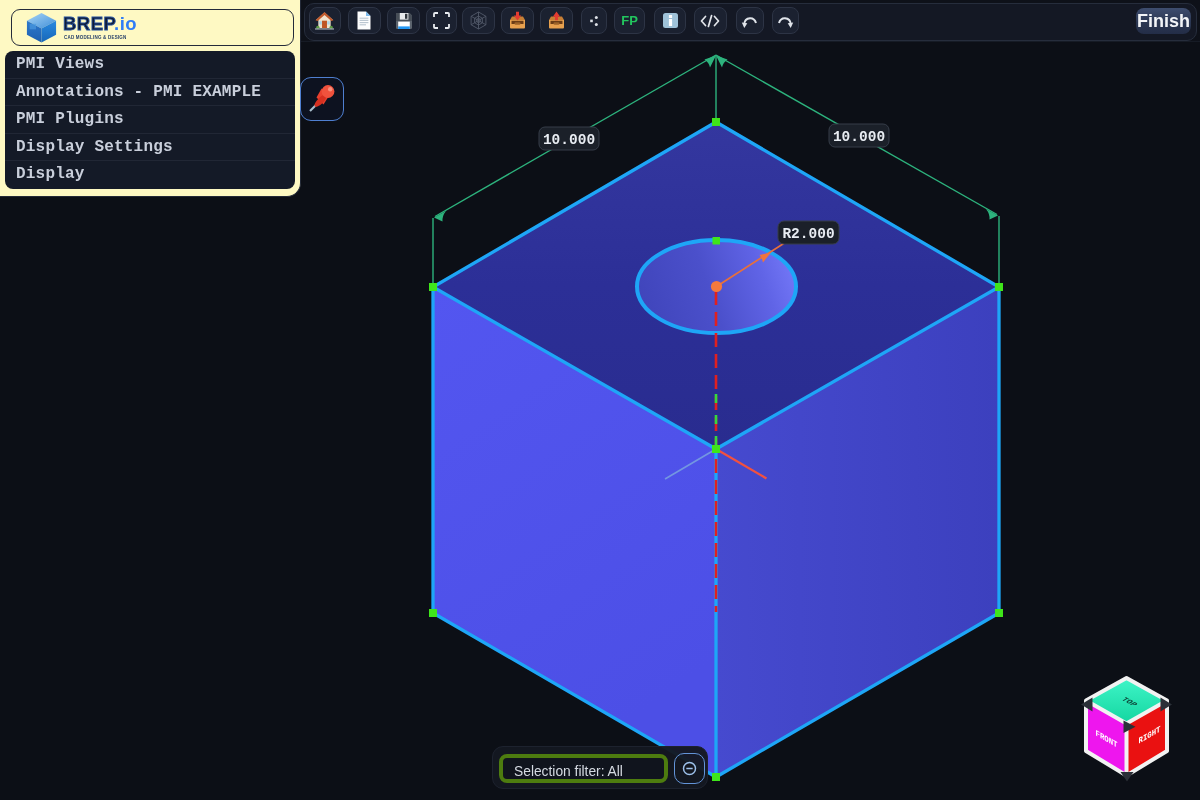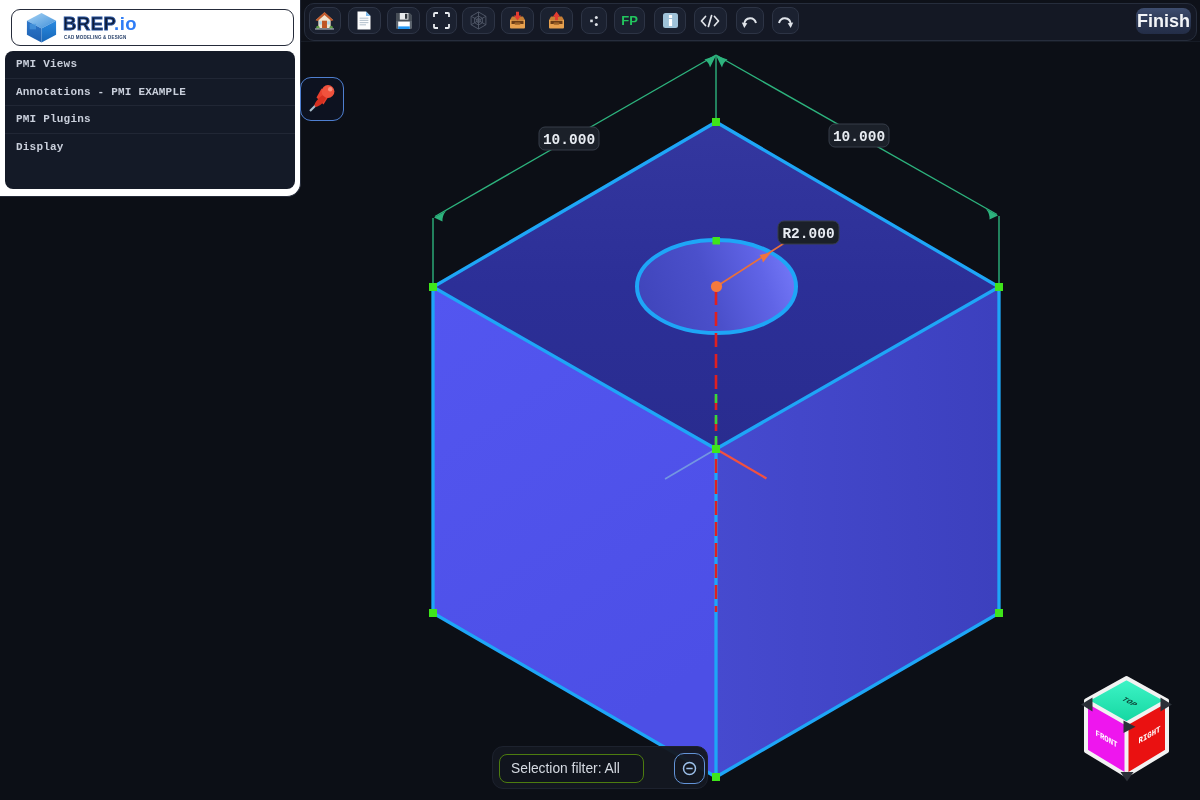--- a/index.html
+++ b/index.html
@@ -11,43 +11,43 @@
   #topstrip { position:absolute; left:300px; top:0; width:900px; height:42px; background:#0e1119; border-bottom:1px solid #161b25; }
   #toolpanel { position:absolute; left:304px; top:3px; width:893px; height:38px; background:#141824; border:1px solid #262d3c; border-radius:10px; }
   .tbtn { position:absolute; top:7px; height:27px; background:#1b2130; border:1px solid #2d3445; border-radius:8px; display:flex; align-items:center; justify-content:center; color:#e4e7ec; }
   .tbtn.dim svg { opacity:.55; }
   .tbtn span { font-size:13px; font-weight:bold; color:#22c55e; }
   #finish { position:absolute; left:1136px; top:8px; width:55px; height:26px; border-radius:8px;
             background:linear-gradient(180deg,#3e4d6f 0%,#2b3752 55%,#232d47 100%);
             color:#f2f4f7; font-size:18px; font-weight:bold; display:flex; align-items:center; justify-content:center; }
 
   
-  #sidebar { position:absolute; left:0; top:0; width:301px; height:197px; background:#ffffff;
+  #sidebar { position:absolute; left:0; top:0; width:301px; height:197px; background:#fef9c3;
              border-right:1px solid #242a38; border-bottom:1px solid #242a38; border-radius:0 0 14px 0; }
   #logobox { position:absolute; left:11px; top:9px; width:283px; height:37px; border:1px solid #252b3a; border-radius:9px; }
   #menu { position:absolute; left:5px; top:51px; width:290px; height:138px; background:#141a27; border-radius:8px; overflow:hidden; }
   .mitem { height:27.6px; line-height:27.6px; padding-left:11px; font-family:"Liberation Mono",monospace;
-           font-size:11px; font-weight:bold; color:#c9cfdb; border-bottom:1px solid #212735; letter-spacing:0.2px; }
+           font-size:16px; font-weight:bold; color:#c9cfdb; border-bottom:1px solid #212735; letter-spacing:0.2px; }
   .mitem:last-child { border-bottom:none; }
   #pintab { position:absolute; left:300px; top:77px; width:44px; height:44px; background:#0d1220;
             border:1.5px solid #4f7fd0; border-radius:11px; display:flex; align-items:center; justify-content:center; }
 
   
   #logocube { position:absolute; left:24px; top:12px; }
   #brand { position:absolute; left:63px; top:13px; font-size:18.5px; font-weight:bold; letter-spacing:0.5px;
            font-family:"Liberation Sans",sans-serif; }
   #brand .b1 { color:#101c34; -webkit-text-stroke:0.9px #24509e; }
   #brand .b2 { color:#2f7df6; -webkit-text-stroke:0; }
   #tagline { position:absolute; left:64px; top:35px; font-size:4.5px; font-weight:bold; letter-spacing:0.2px; color:#27406a; }
 
   
   #selwrap { position:absolute; left:492px; top:746px; width:216px; height:43px; background:rgba(20,24,33,0.96);
              border:1px solid #1d222e; border-radius:11px; }
-  #selinput { position:absolute; left:6px; top:7px; width:145px; height:29px; background:#10141d;
-              border:1px solid #4d7c0f; border-radius:8px; color:#d5dae2; font-size:13.8px; line-height:27px; padding-left:11px; }
+  #selinput { position:absolute; left:6px; top:7px; width:169px; height:29px; background:#10141d;
+              border:4px solid #4d7c0f; border-radius:8px; color:#d5dae2; font-size:13.8px; line-height:27px; padding-left:11px; }
   #selbtn { position:absolute; left:181px; top:6px; width:31px; height:31px; border:1.5px solid #6394d8; border-radius:10px;
             display:flex; align-items:center; justify-content:center; }
 </style>
 </head>
 <body>
 <div id="stage">
   <svg id="scene" width="1200" height="800" viewBox="0 0 1200 800">
     <defs>
       <linearGradient id="gTop" x1="0" y1="0" x2="0" y2="1">
         <stop offset="0" stop-color="#34379f"></stop>
@@ -295,20 +295,21 @@
       <polygon points="19,18 19,33.5 35,25 35,9.5" fill="url(#lgR)"></polygon>
       <rect x="6" y="13" width="7" height="6" fill="#4a9ae0" opacity="0.7"></rect>
     </svg>
   </div>
     <div id="brand"><span class="b1">BREP</span><span class="b2">.io</span></div>
     <div id="tagline">CAD MODELING &amp; DESIGN</div>
     <div id="menu">
       <div class="mitem">PMI Views</div>
       <div class="mitem">Annotations - PMI EXAMPLE</div>
       <div class="mitem">PMI Plugins</div>
+      <div class="mitem">Display Settings</div>
       <div class="mitem">Display</div>
     </div>
   </div>
   <div id="pintab">
     <svg width="36" height="36" viewBox="0 0 36 36">
       <line x1="6" y1="30" x2="16" y2="20" stroke="#a9bfcd" stroke-width="2.2"></line>
       <path d="M12.5,16.5 L19.5,23.5 L25.5,14 L17.5,7.5 Z" fill="#e8402e"></path>
       <ellipse cx="16.5" cy="19.8" rx="8" ry="3" transform="rotate(-45 16.5 19.8)" fill="#d63020"></ellipse>
       <circle cx="24" cy="10.5" r="6.4" fill="#f0523d"></circle>
       <circle cx="26.2" cy="8.3" r="2.2" fill="#f8907c"></circle>

